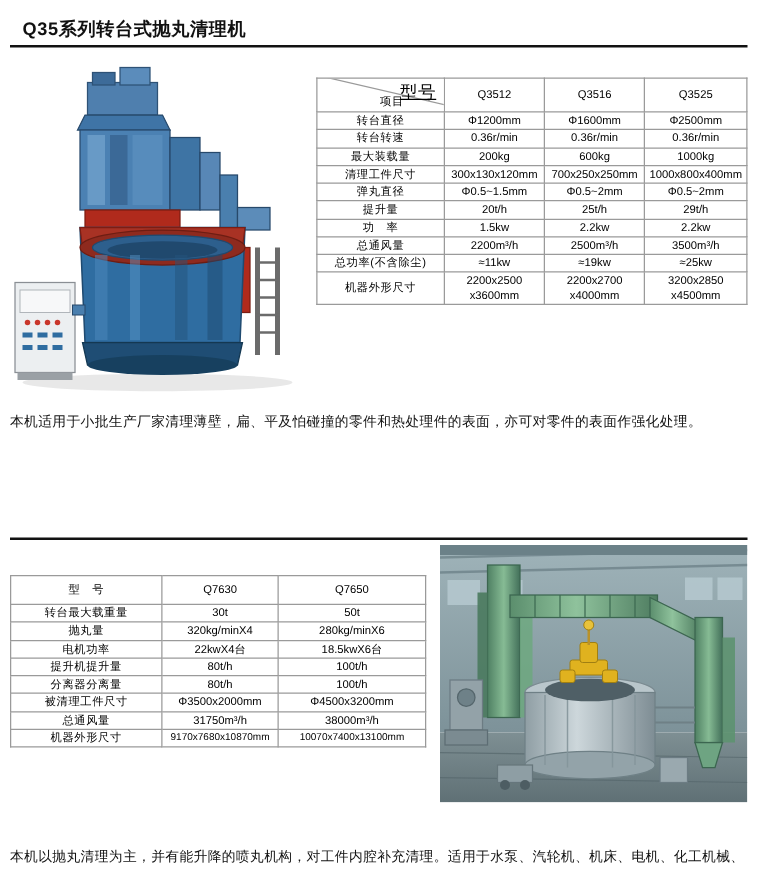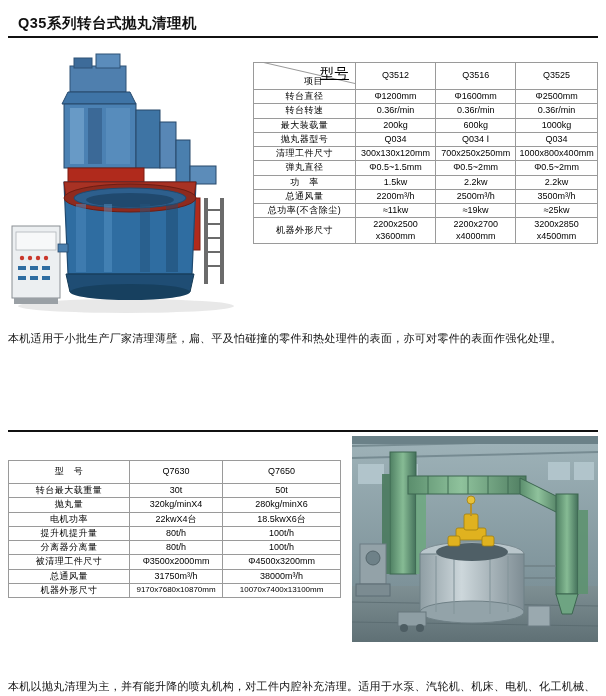--- a/index.html
+++ b/index.html
@@ -220,36 +220,36 @@
       <td>0.36r/min</td>
       <td>0.36r/min</td>
     </tr>
     <tr>
       <td class="label">最大装载量</td>
       <td>200kg</td>
       <td>600kg</td>
       <td>1000kg</td>
     </tr>
     <tr>
-      <td class="label">抛丸器型号</td>
-      <td>Q034</td>
-      <td>Q034 Ⅰ</td>
-      <td>Q034</td>
-    </tr>
-    <tr>
       <td class="label">清理工件尺寸</td>
       <td>300x130x120mm</td>
       <td>700x250x250mm</td>
       <td>1000x800x400mm</td>
     </tr>
     <tr>
       <td class="label">弹丸直径</td>
       <td>Φ0.5~1.5mm</td>
       <td>Φ0.5~2mm</td>
       <td>Φ0.5~2mm</td>
+    </tr>
+    <tr>
+      <td class="label">提升量</td>
+      <td>20t/h</td>
+      <td>25t/h</td>
+      <td>29t/h</td>
     </tr>
     <tr>
       <td class="label">功　率</td>
       <td>1.5kw</td>
       <td>2.2kw</td>
       <td>2.2kw</td>
     </tr>
     <tr>
       <td class="label">总通风量</td>
       <td>2200m³/h</td>

